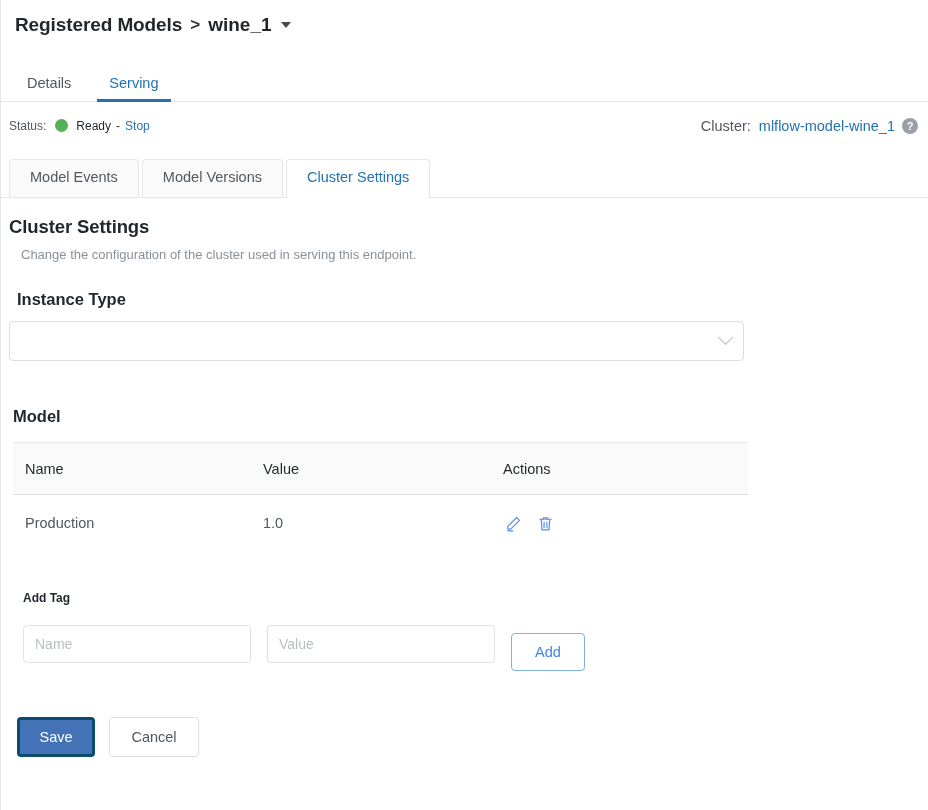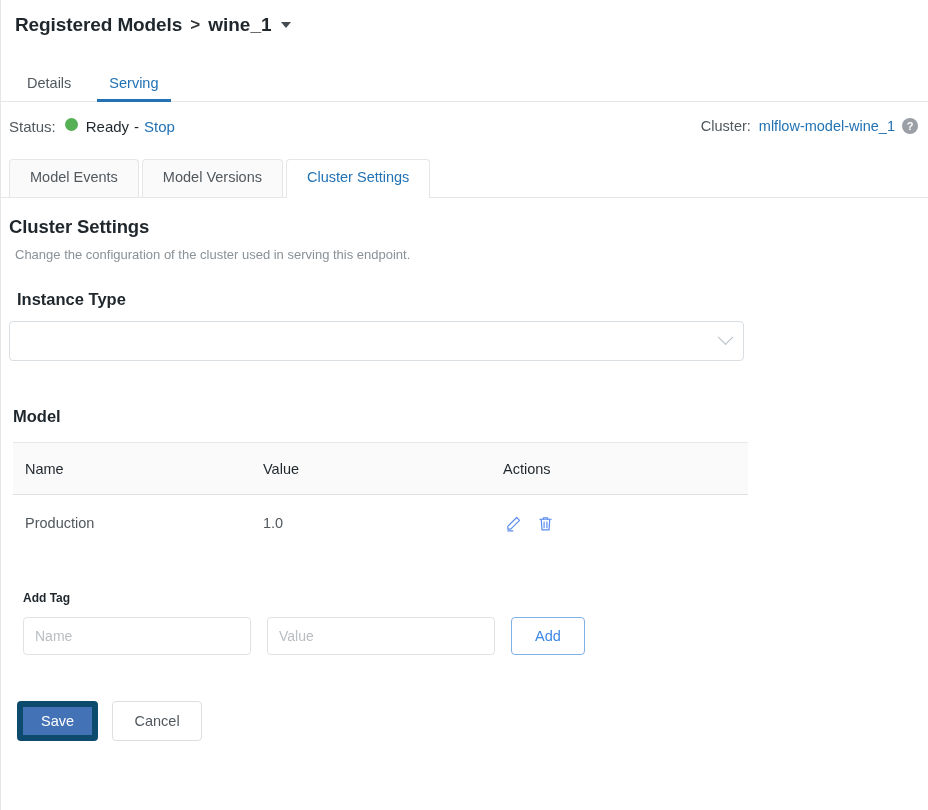--- a/index.html
+++ b/index.html
@@ -89,21 +89,21 @@
   .statusrow {
     display: flex;
     align-items: center;
     justify-content: space-between;
     padding: 0 10px 0 8px;
     height: 48px;
   }
   .status-left {
     display: flex;
     align-items: flex-start;
-    font-size: 15px;
+    font-size: 12px;
   }
   .status-label { color: #51585e; margin-right: 9px; }
   .status-dot {
     width: 13px; height: 13px;
     border-radius: 50%;
     background: #55b056;
     margin-right: 8px;
   }
   .status-text { color: #1f272d; }
   .status-dash { color: #1f272d; margin: 0 5px; }
@@ -176,21 +176,21 @@
   .section-title {
     font-size: 18.5px;
     font-weight: bold;
     color: #1f272d;
     margin: 0 0 9px 0;
     letter-spacing: -0.1px;
   }
   .section-desc {
     font-size: 13px;
     color: #8a9197;
-    margin: 0 0 28px 6px;
+    margin: 0 0 28px 12px;
   }
 
   .field-label {
     font-size: 16.5px;
     font-weight: bold;
     color: #1f272d;
     margin: 0 0 12px 8px;
   }
 
   .select-box {
@@ -288,34 +288,35 @@
   .add-btn {
     width: 74px;
     height: 38px;
     border: 1px solid #7fb0e8;
     border-radius: 4px;
     background: #ffffff;
     color: #3f87e5;
     font-size: 14.5px;
     font-family: "Liberation Sans", sans-serif;
     cursor: pointer;
+    margin-top: 16px;
   }
 
   
   .footer {
     display: flex;
     align-items: center;
     gap: 14px;
     margin: 46px 0 0 8px;
   }
   .btn-primary {
     min-width: 78px;
     height: 40px;
     background: #4372b7;
-    border: 6px solid #0c4a6e;
+    border: 3px solid #0c4a6e;
     border-radius: 4px;
     color: #ffffff;
     font-size: 14.5px;
     font-family: "Liberation Sans", sans-serif;
     cursor: pointer;
     padding: 0 18px;
   }
   .btn-default {
     min-width: 90px;
     height: 40px;

